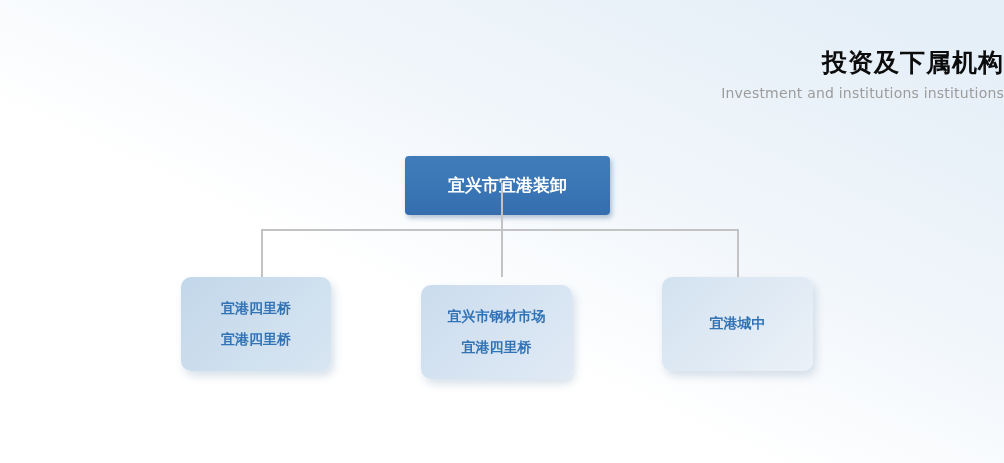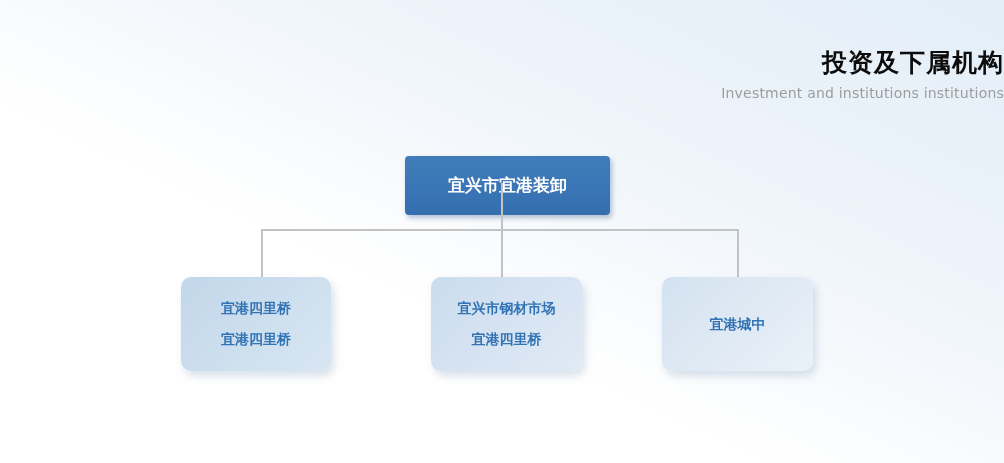--- a/index.html
+++ b/index.html
@@ -81,28 +81,30 @@
     font-size: 14px;
     line-height: 31px;
     box-shadow: 3px 5px 9px rgba(125, 155, 185, 0.30);
   }
   .node-child-1 {
     left: 181px;
     width: 150px;
     background: linear-gradient(135deg, var(--child-box-1) 0%, #d8e6f2 100%);
   }
   .node-child-2 {
-    left: 431px;
+    left: 421px;
     width: 151px;
     background: linear-gradient(135deg, var(--child-box-2) 0%, #e0eaf5 100%);
+    margin-top: 8px;
   }
   .node-child-3 {
     left: 662px;
     width: 151px;
     background: linear-gradient(135deg, var(--child-box-3) 0%, #ebf1f8 100%);
+    font-family: Liberation Mono, monospace;
   }
   .conn {
     position: absolute;
     background: var(--connector);
   }
   .conn-root-v { left: 501px; top: 183px; width: 2px; height: 48px; }
   .conn-h      { left: 261px; top: 229px; width: 478px; height: 2px; }
   .conn-drop-l { left: 261px; top: 231px; width: 2px; height: 46px; }
   .conn-drop-m { left: 501px; top: 231px; width: 2px; height: 46px; }
   .conn-drop-r { left: 737px; top: 231px; width: 2px; height: 46px; }

